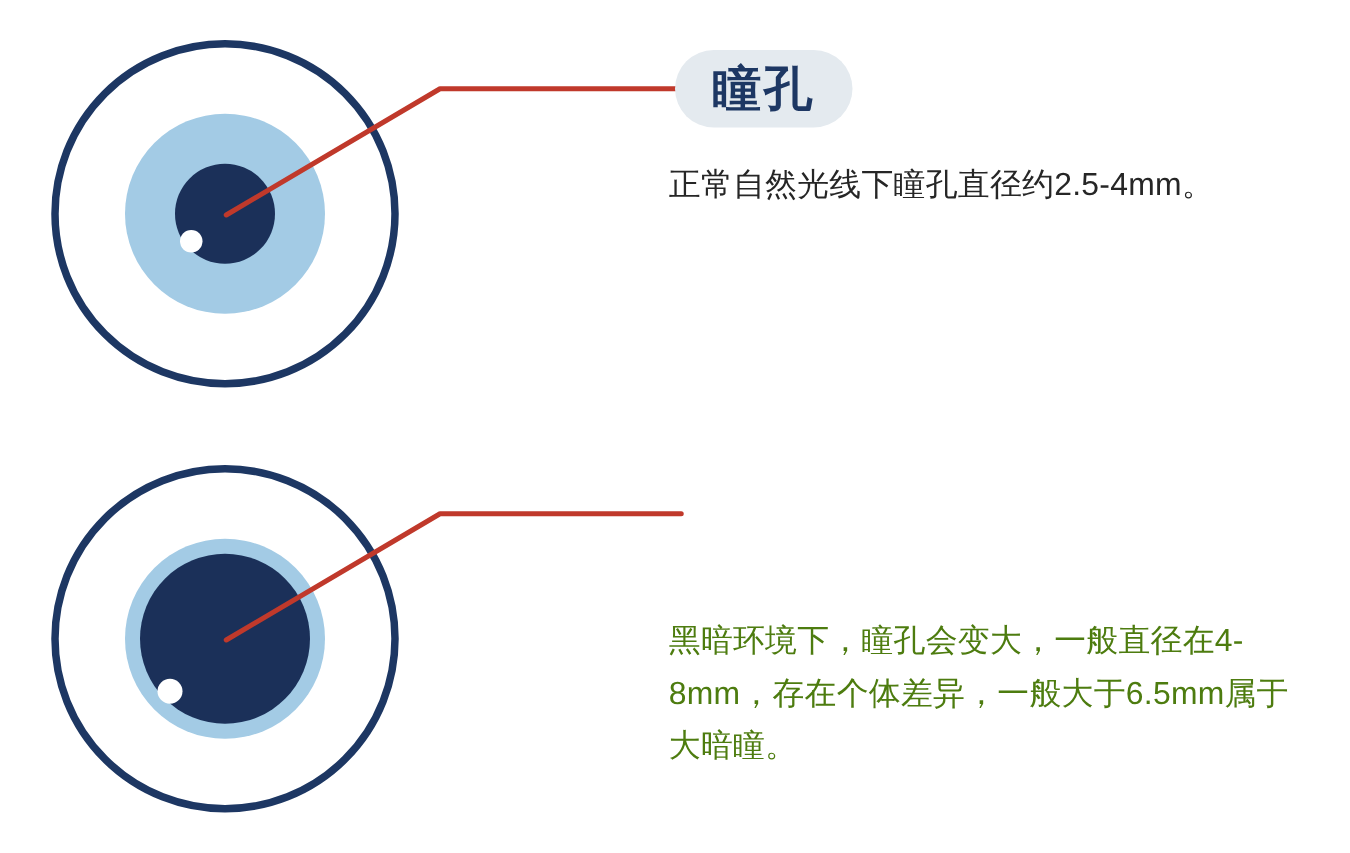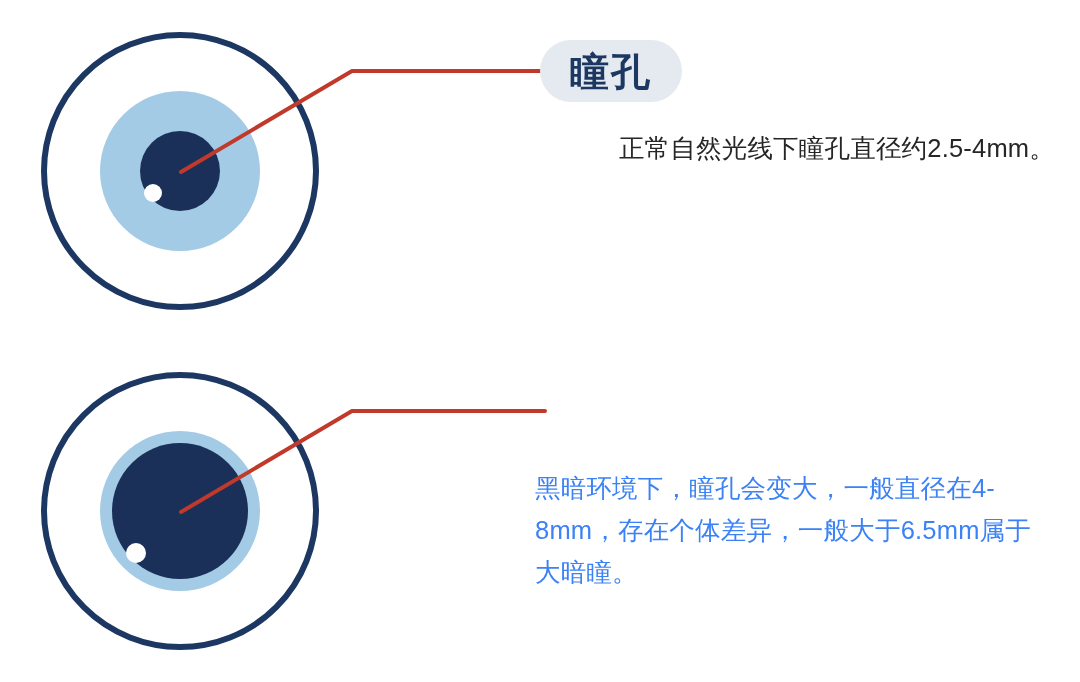--- a/index.html
+++ b/index.html
@@ -78,17 +78,17 @@
       <circle id="s2-iris" cx="180" cy="511" r="80" fill="#a3cbe5"></circle>
       <circle id="s2-pupil" cx="180" cy="511" r="68" fill="#1b3059"></circle>
       <circle id="s2-highlight" cx="136" cy="553" r="10" fill="#ffffff"></circle>
     </g>
     <polyline id="s2-connector" points="181,512 352,411 545,411" fill="none" stroke="#c0392b" stroke-width="4" stroke-linecap="round" stroke-linejoin="round"></polyline>
   </svg>
 
   <div class="pill" id="pill-1" style="background: rgb(228, 234, 239);">
     <span class="pill-label" style="color: rgb(29, 55, 99);">瞳孔</span>
   </div>
-  <div class="desc" id="desc-1" style="color: rgb(38, 38, 38); text-align: right;">正常自然光线下瞳孔直径约2.5-4mm。</div>
+  <div class="desc" id="desc-1" style="color: rgb(38, 38, 38);">正常自然光线下瞳孔直径约2.5-4mm。</div>
 
-  <div class="desc" id="desc-2" style="color: #3b82f6;">黑暗环境下，瞳孔会变大，一般直径在4-8mm，存在个体差异，一般大于6.5mm属于大暗瞳。</div>
+  <div class="desc" id="desc-2" style="color: #4d7c0f; margin-top: 25px;">黑暗环境下，瞳孔会变大，一般直径在4-8mm，存在个体差异，一般大于6.5mm属于大暗瞳。</div>
 
 </div>
 
 </body></html>

